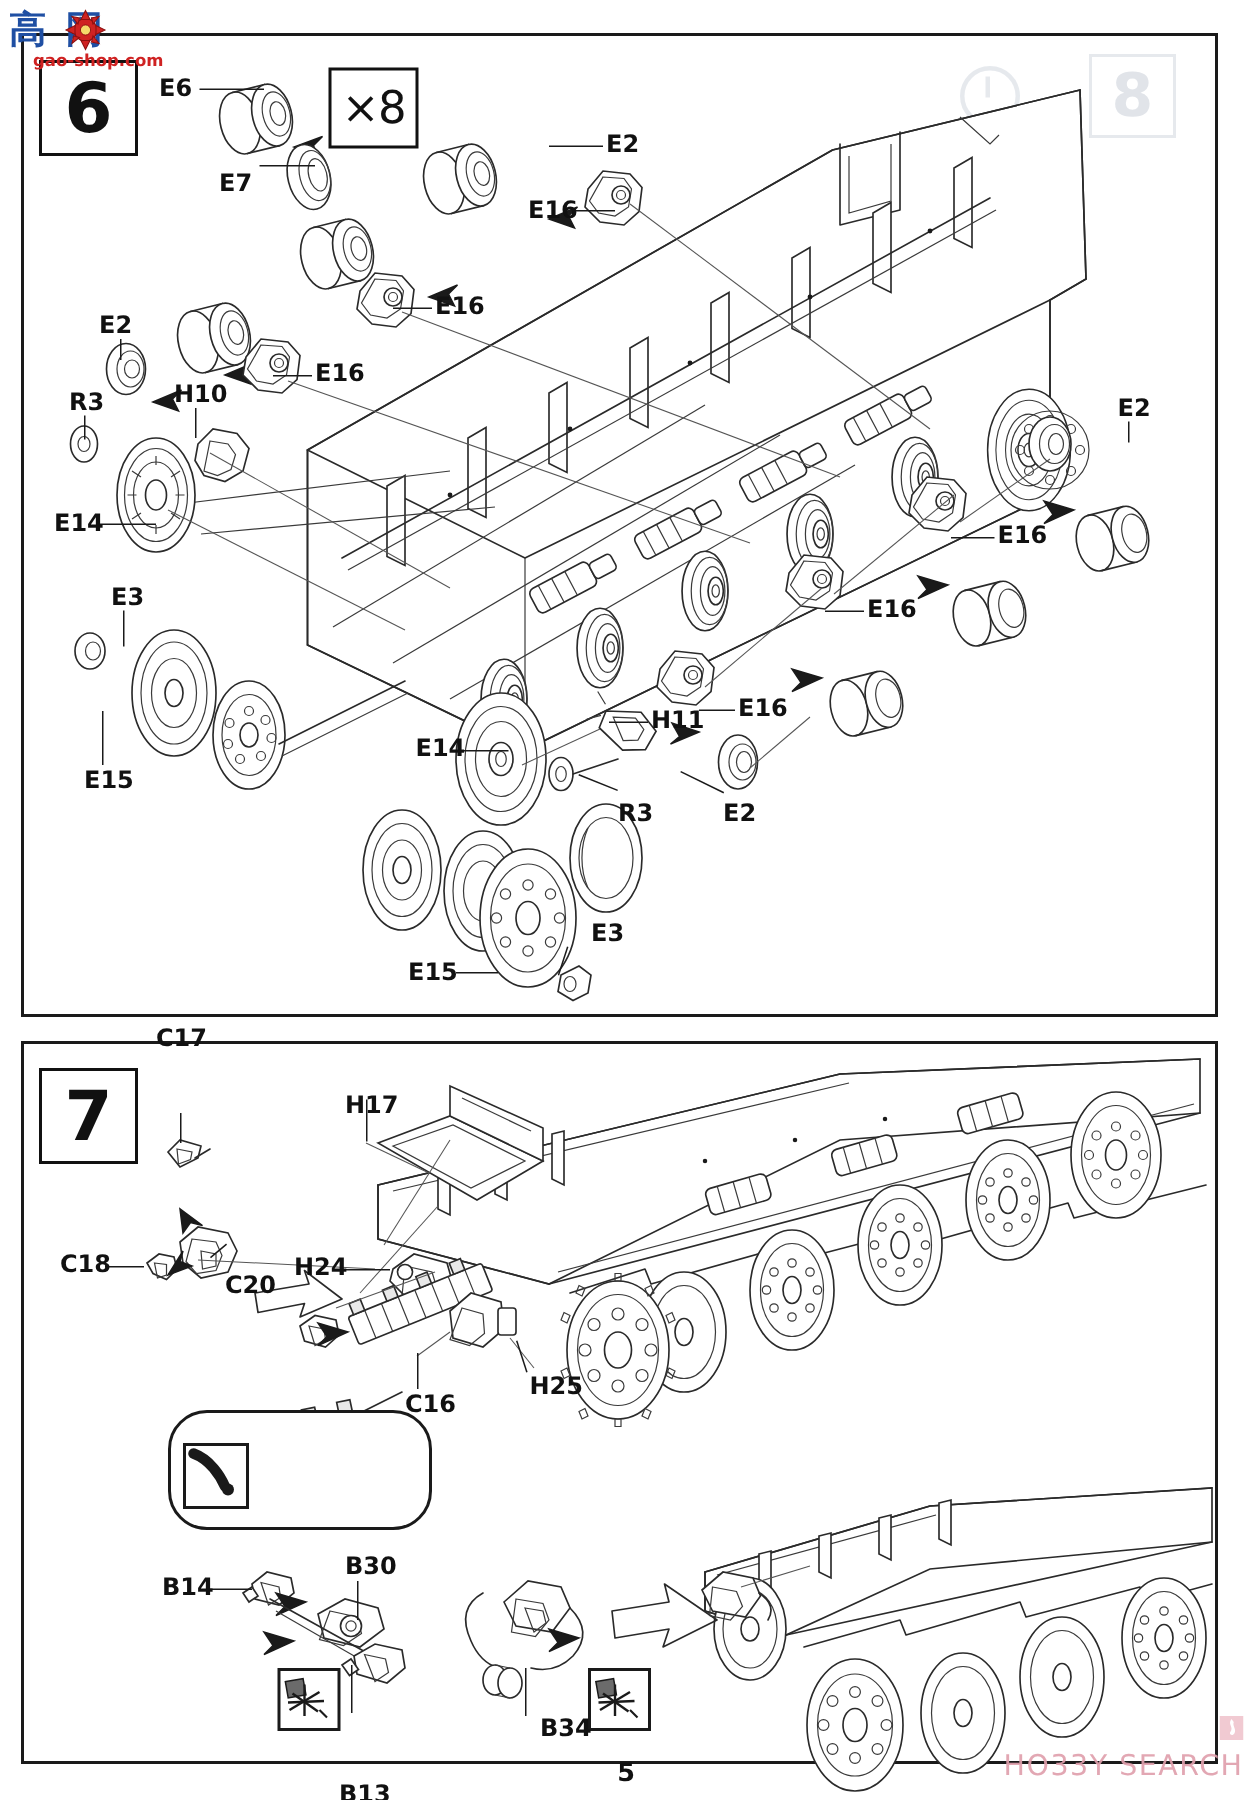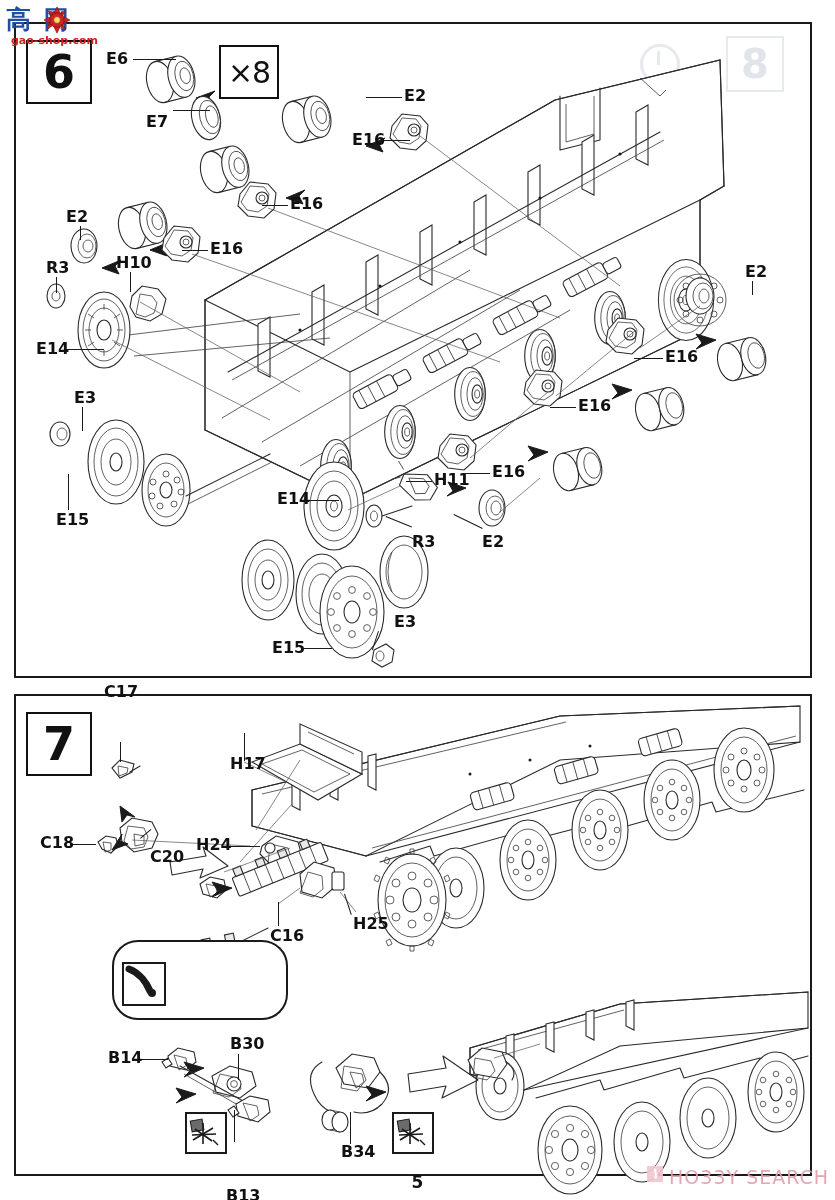--- a/index.html
+++ b/index.html
@@ -21,30 +21,30 @@
   .wm-gao .cn{
     position:absolute;top:0;left:0;width:110px;height:32px;
     font-family:"DejaVu Sans", sans-serif;
     font-size:25px;font-weight:bold;color:#1f4fa3;
     letter-spacing:2px;line-height:32px;
   }
   .wm-gao .emblem{
     position:absolute;left:36px;top:1px;width:30px;height:30px;
   }
   .wm-gao .dom{
-    position:absolute;top:30px;left:5px;width:110px;
+    position:absolute;top:30px;left:16px;width:110px;
     font-family:"DejaVu Sans", sans-serif;
     font-size:11px;font-weight:bold;color:#cf2222;
     letter-spacing:0px;line-height:13px;
   }
 
   .wm-hobby{
     position:absolute;right:6px;bottom:12px;
-    display:flex;align-items:flex-start;gap:6px;
-    z-index:40;opacity:.92;
+    display:flex;align-items:flex-end;gap:6px;
+    z-index:40;opacity:.92;flex-direction:column;
   }
   .wm-hobby .flame{
     width:16px;height:16px;display:inline-block;position:relative;
   }
   .wm-hobby .txt{
     font-family:"DejaVu Sans", sans-serif;
     font-size:19px;letter-spacing:1px;color:#e0a0ad;font-weight:500;
   }
 
   
@@ -897,42 +897,42 @@
 
   <div class="lbl" style="left:104px;top:684px">C17</div>
   <div class="lead" style="left:120px;top:742px;width:1px;height:20px"></div>
 
   <div class="lbl" style="left:40px;top:835px">C18</div>
   <div class="lead" style="left:70px;top:844px;width:26px"></div>
 
   <div class="lbl" style="left:150px;top:849px">C20</div>
   <div class="lead" style="left:140px;top:838px;width:14px;transform:rotate(-40deg)"></div>
 
-  <div class="lbl" style="left:230px;top:756px">H17</div>
+  <div class="lbl" style="left:230px;top:729px">H17</div>
   <div class="lead" style="left:244px;top:733px;width:1px;height:28px"></div>
 
   <div class="lbl" style="left:196px;top:837px">H24</div>
   <div class="lead" style="left:228px;top:846px;width:32px"></div>
 
   <div class="lbl" style="left:270px;top:928px">C16</div>
   <div class="lead" style="left:278px;top:902px;width:1px;height:24px"></div>
 
   <div class="lbl" style="left:353px;top:916px">H25</div>
   <div class="lead" style="left:344px;top:894px;width:1px;height:22px;transform:rotate(-18deg)"></div>
 
   <div class="lbl" style="left:108px;top:1050px">B14</div>
   <div class="lead" style="left:138px;top:1059px;width:30px"></div>
 
   <div class="lbl" style="left:230px;top:1036px">B30</div>
   <div class="lead" style="left:238px;top:1054px;width:1px;height:26px"></div>
 
   <div class="lbl" style="left:226px;top:1188px">B13</div>
   <div class="lead" style="left:234px;top:1110px;width:1px;height:32px"></div>
 
-  <div class="lbl" style="left:341px;top:1144px">B34</div>
+  <div class="lbl" style="left:360px;top:1144px">B34</div>
   <div class="lead" style="left:350px;top:1112px;width:1px;height:32px"></div>
 
   <div class="pagenum">5</div>
 
   <div class="wm-hobby">
     <svg class="flame" viewBox="0 0 16 16">
       <rect x="0" y="0" width="16" height="16" fill="#f0c6cf"></rect>
       <path d="M8 2 C5 6, 10 7, 7 11 C6.5 12.6, 9 13.5, 10 11.5 C11.5 8.5, 8.5 7, 9.5 4 Z" fill="#ffffff"></path>
     </svg>
     <span class="txt">HO33Y SEARCH</span>

